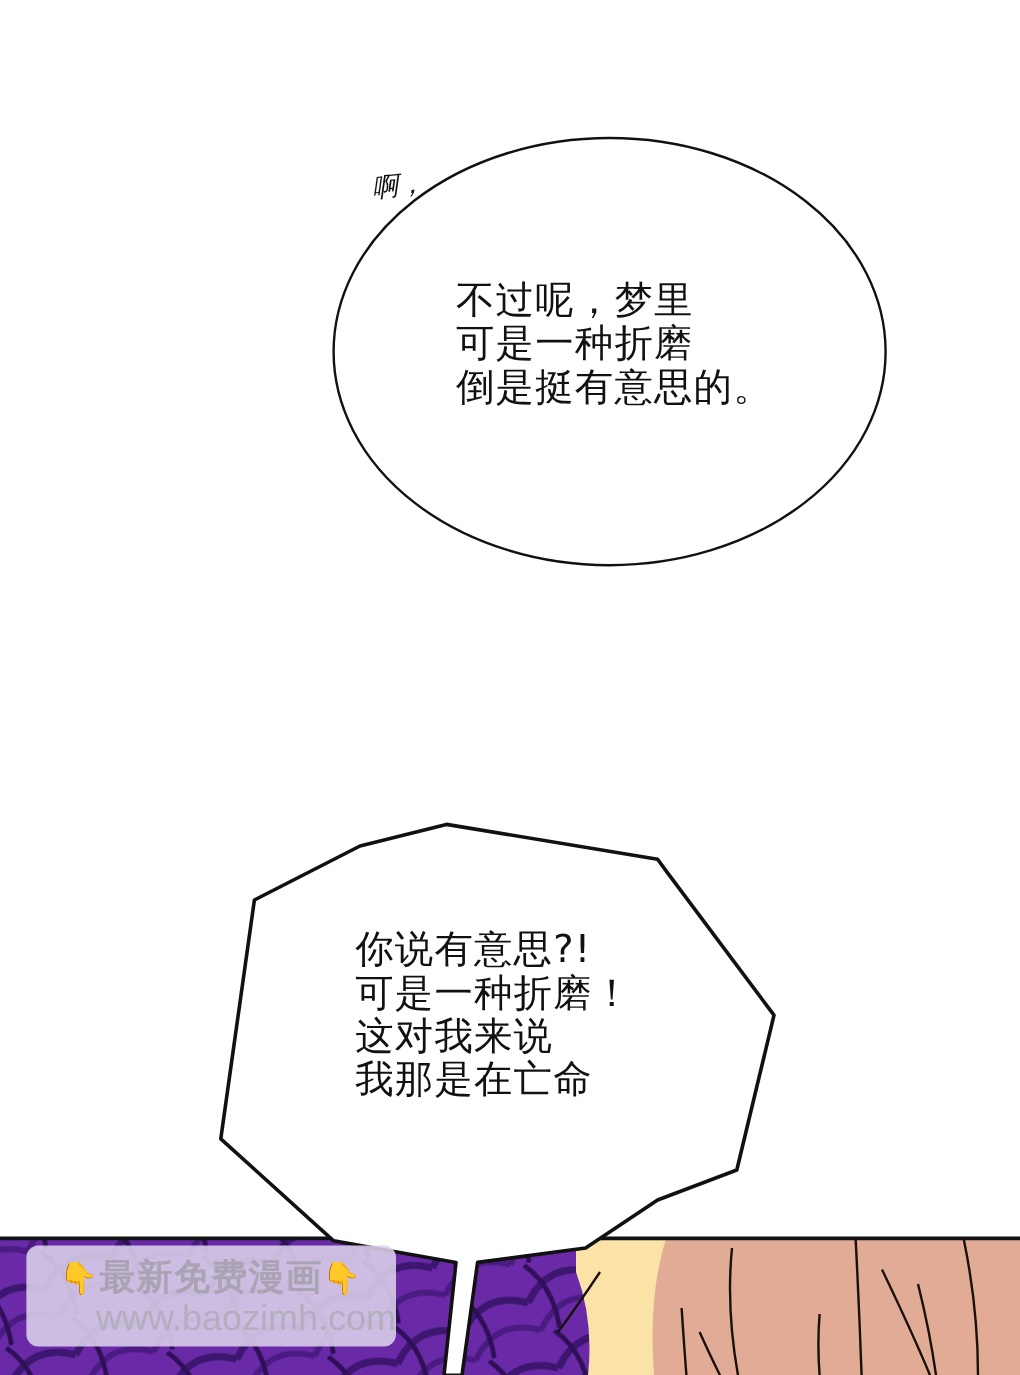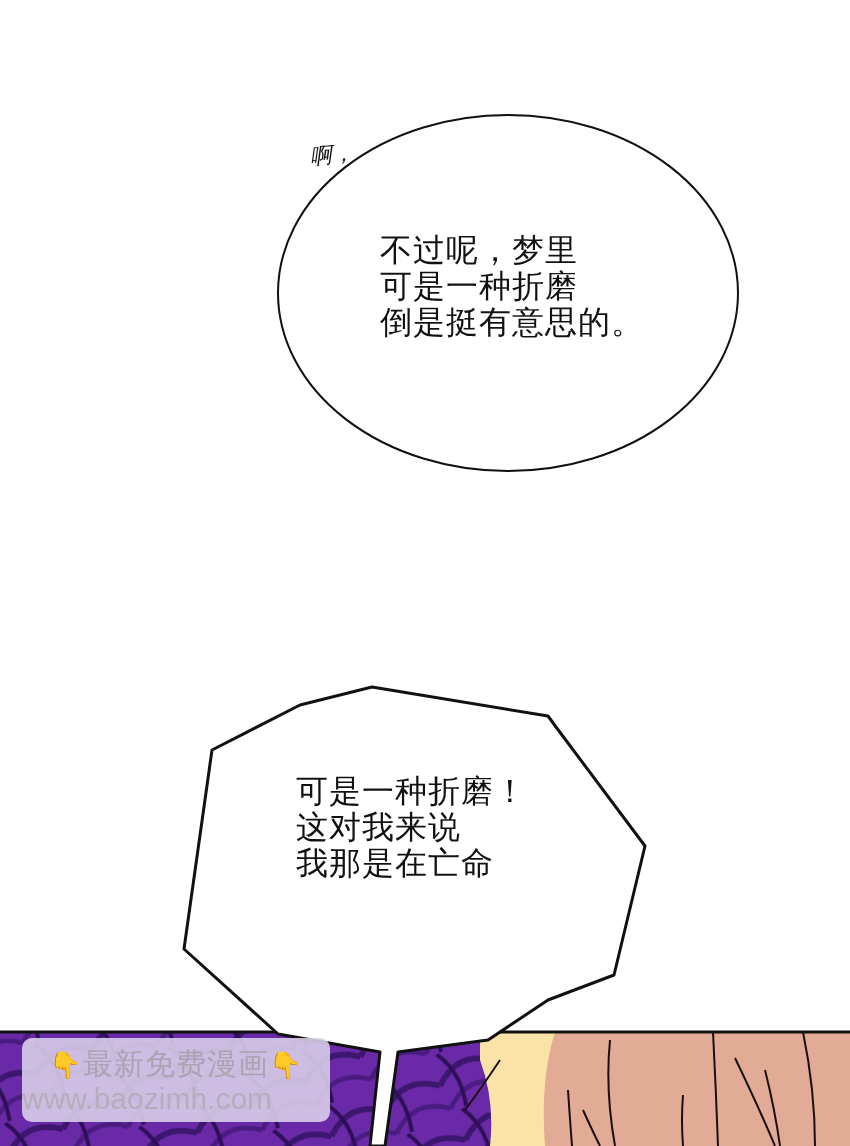--- a/index.html
+++ b/index.html
@@ -8,22 +8,22 @@
     .layer { position: absolute; left: 0; top: 0; width: 850px; height: 1146px; }
     .bubble-text { position: absolute; color: #111; font-size: 32px; line-height: 36px; letter-spacing: 1px; }
     .bubble-text div { white-space: nowrap; }
     #t1 { left: 380px; top: 232px; }
     #t2 { left: 296px; top: 773px; }
     .sfx { position: absolute; left: 310px; top: 140px; font-family: "DejaVu Serif", serif; font-style: italic;
            font-size: 22px; color: #111; transform: rotate(-6deg); }
     .watermark { position: absolute; left: 22px; top: 1038px; width: 308px; height: 84px; border-radius: 10px;
                  background: rgba(220, 210, 235, 0.88); }
     .wm-line1 { position: absolute; left: 0; top: 6px; width: 100%; text-align: center; font-size: 30px;
-                color: #a9a3b4; font-weight: normal; letter-spacing: 1px; }
-    .wm-line2 { position: absolute; left: 0; top: 44px; width: 100%; text-align: left; font-size: 30px;
+                color: #a9a3b4; font-weight: bold; letter-spacing: 1px; }
+    .wm-line2 { position: absolute; left: 0; top: 44px; width: 100%; text-align: right; font-size: 30px;
                 color: #b3aebd; font-family: "Liberation Sans", sans-serif; }
     .hand { color: #e8a21a; font-size: 26px; }
   </style>
 </head>
 <body>
 
 <svg class="layer" viewBox="0 0 850 1146" xmlns="http://www.w3.org/2000/svg">
   <defs>
     <pattern id="leaves" width="60" height="60" patternUnits="userSpaceOnUse" patternTransform="rotate(-25)">
       <rect width="60" height="60" fill="#6a2aa8"></rect>
@@ -61,20 +61,21 @@
 
 <div class="sfx">啊，</div>
 
 <div id="t1" class="bubble-text">
   <div>不过呢，梦里</div>
   <div>可是一种折磨</div>
   <div>倒是挺有意思的。</div>
 </div>
 
 <div id="t2" class="bubble-text">
+  <div>你说有意思?!</div>
   <div>可是一种折磨！</div>
   <div>这对我来说</div>
   <div>我那是在亡命</div>
 </div>
 
 <div class="watermark">
   <div class="wm-line1">
     <span class="hand">👇</span><span>最新免费漫画</span><span class="hand">👇</span>
   </div>
   <div class="wm-line2">www.baozimh.com</div>

